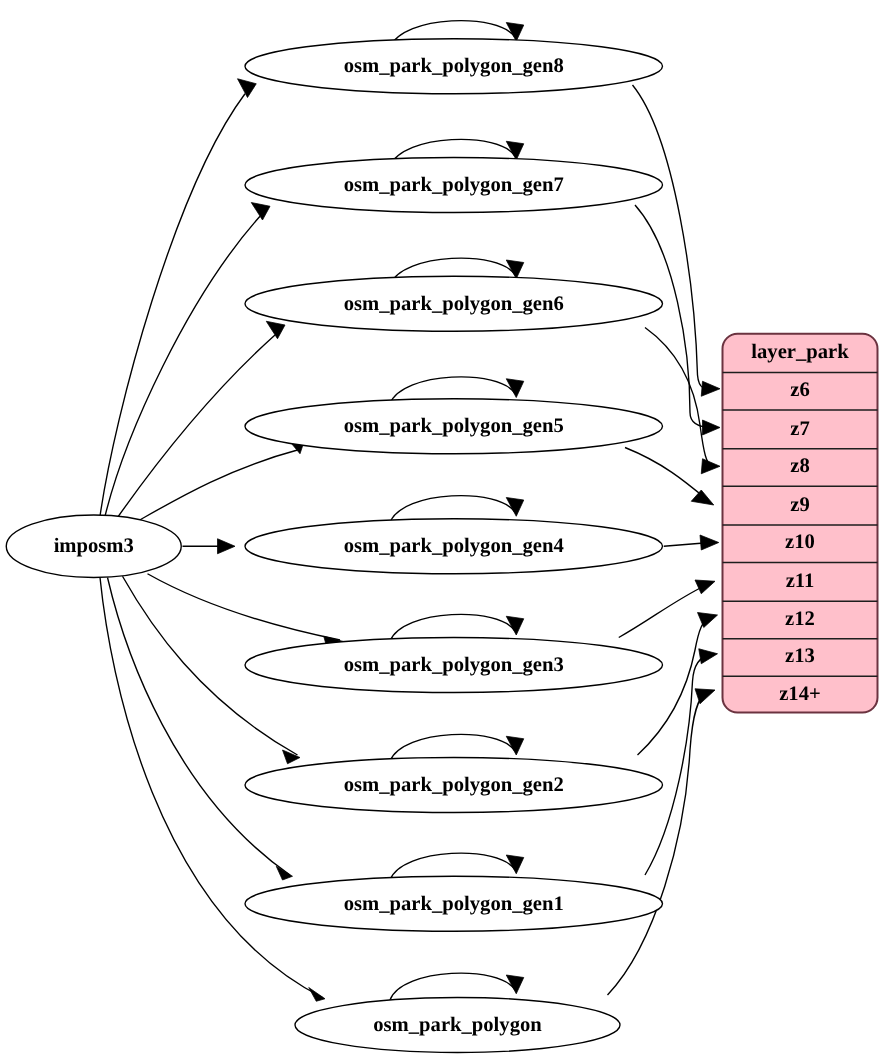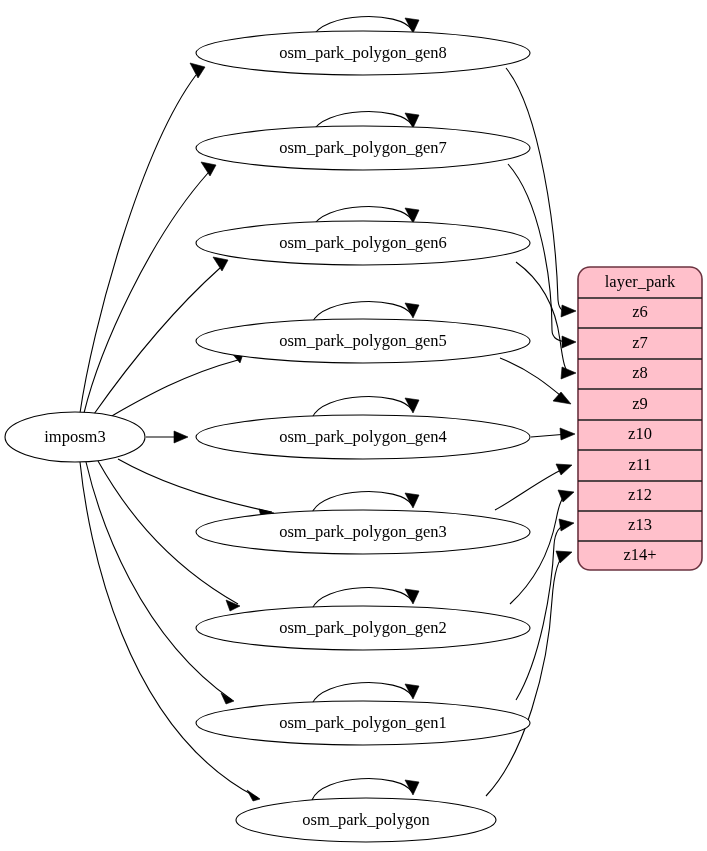--- a/index.html
+++ b/index.html
@@ -10,20 +10,21 @@
   body {
     width: 707px;
     height: 851px;
     font-family: "Liberation Serif", "DejaVu Serif", serif;
     overflow: hidden;
   }
   #graph-root {
     position: relative;
     width: 707px;
     height: 851px;
+    font-weight: bold;
   }
   svg.graph-canvas {
     display: block;
     width: 707px;
     height: 851px;
   }
   .node-ellipse {
     fill: #ffffff;
     stroke: #000000;
     stroke-width: 1.1;

